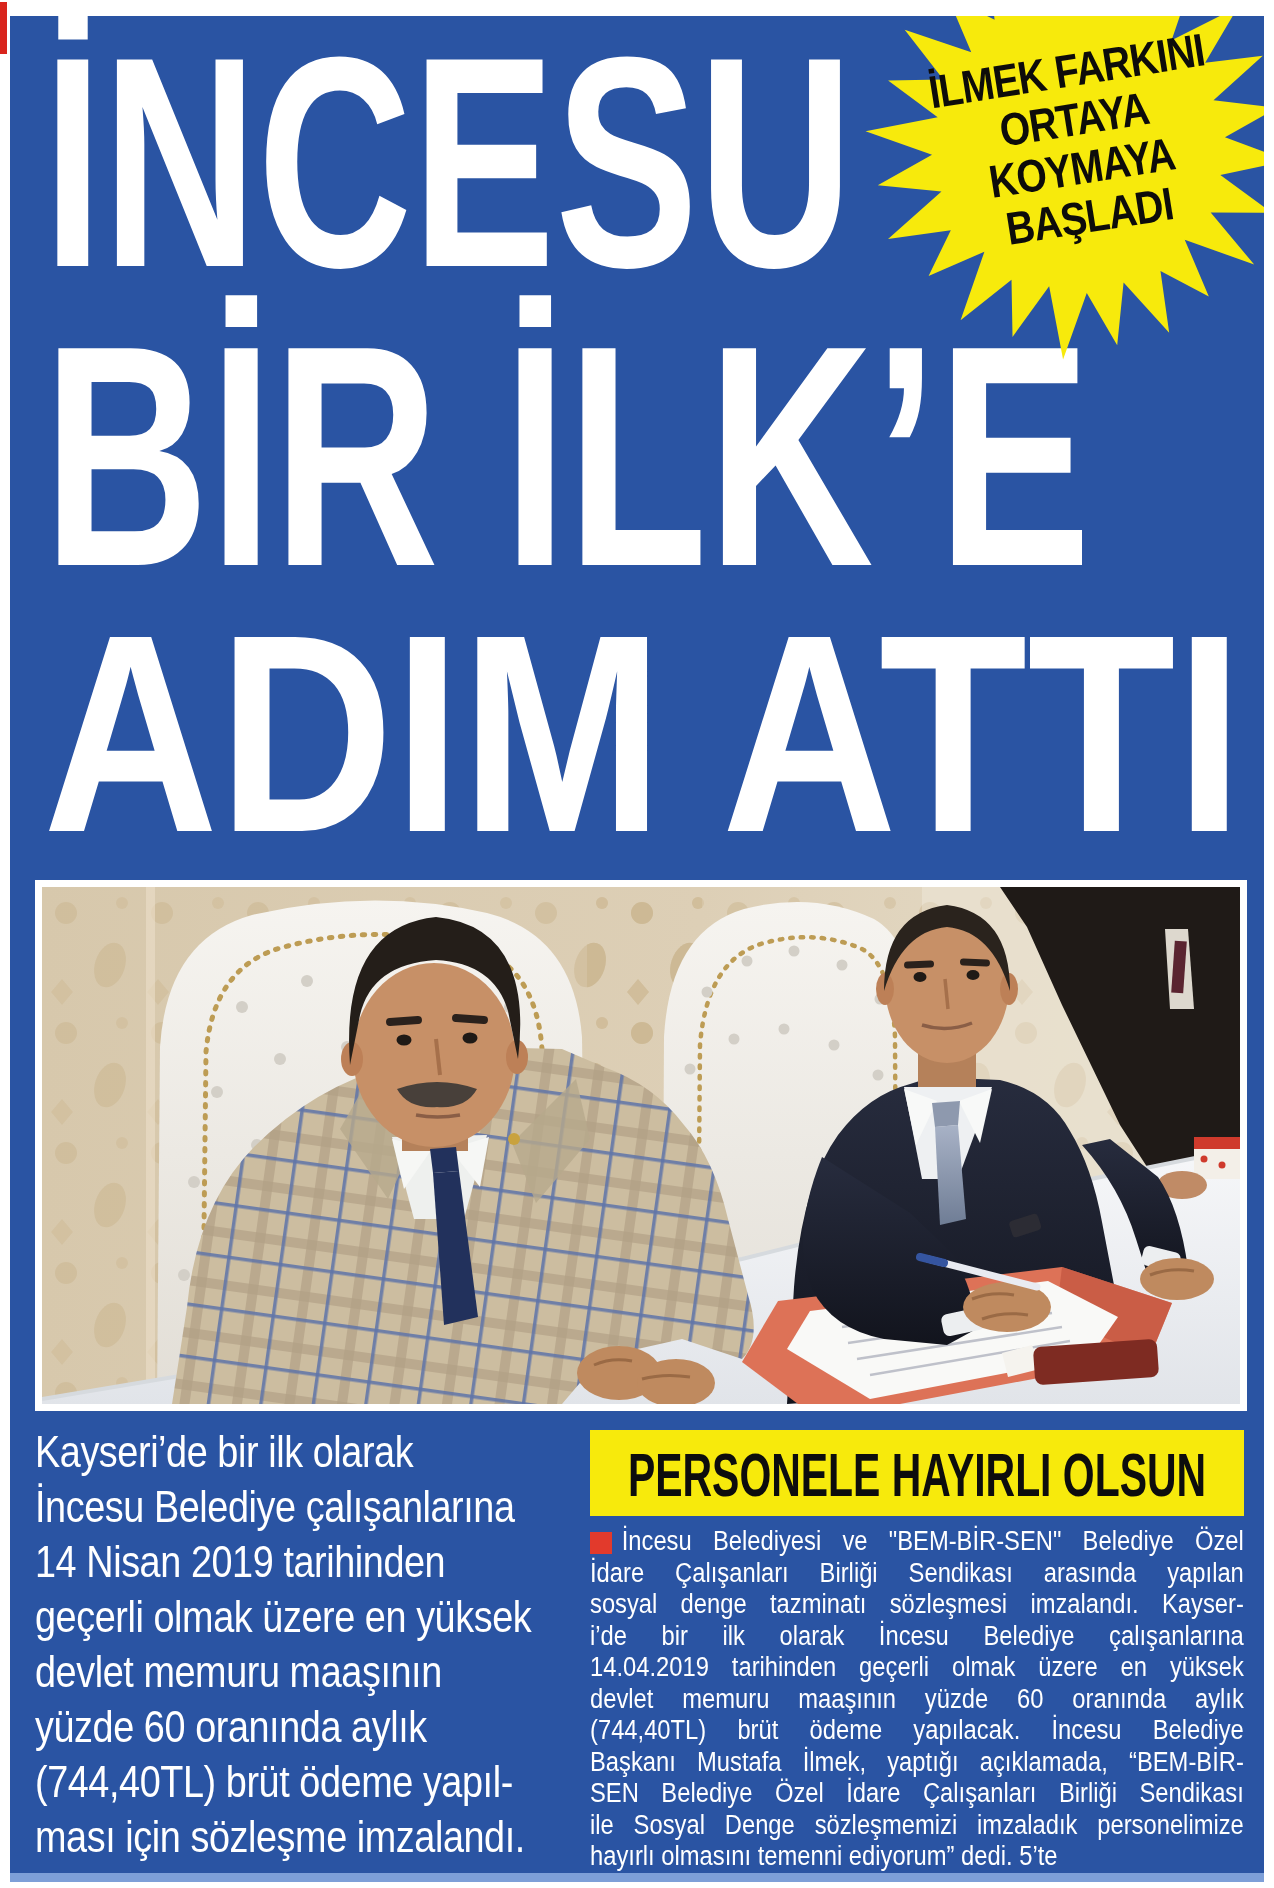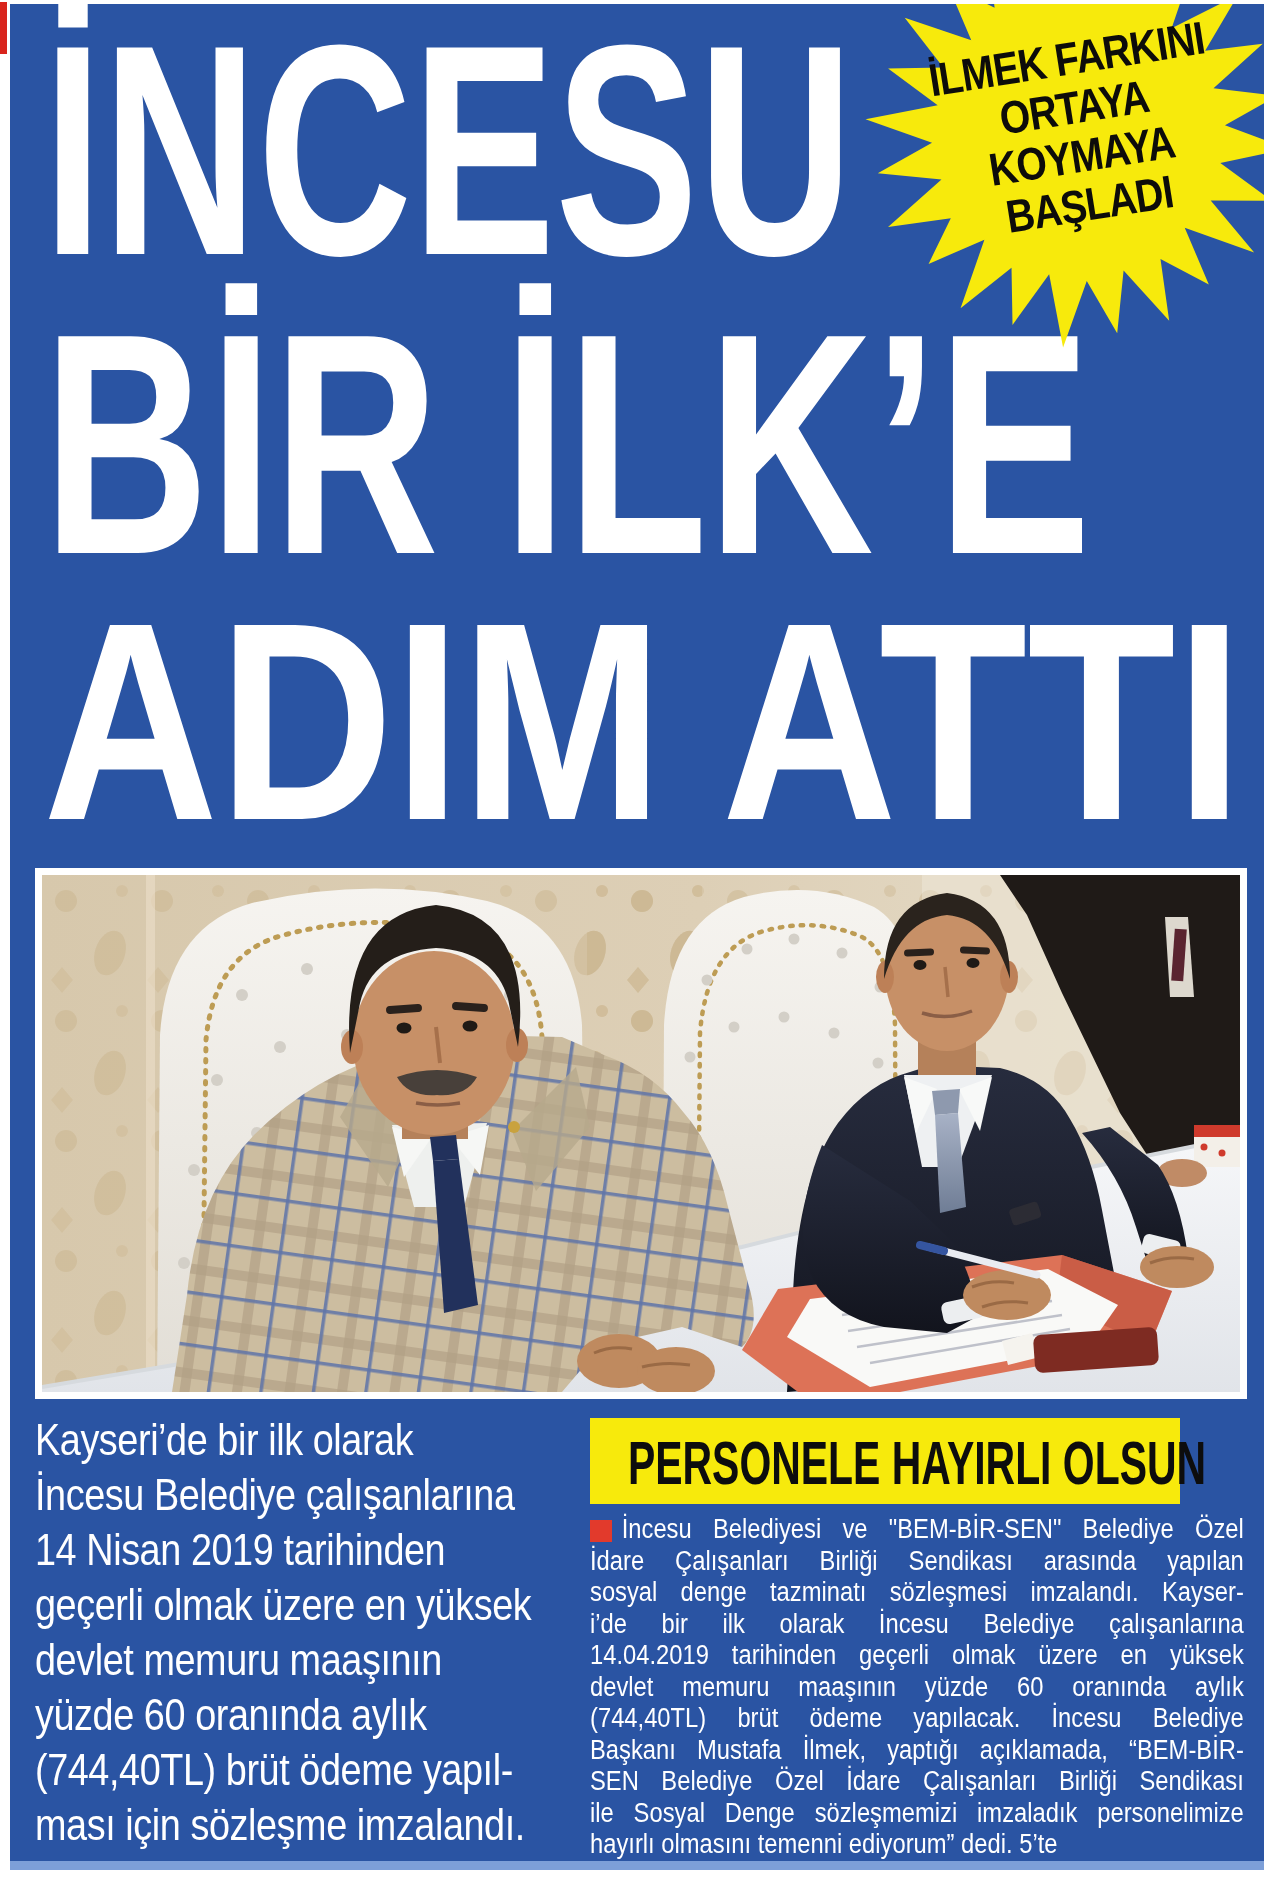--- a/index.html
+++ b/index.html
@@ -2,21 +2,21 @@
 <html><head>
 <meta charset="utf-8">
 <style>
   html,body{margin:0;padding:0;}
   body{
     width:1274px;height:1888px;position:relative;background:#ffffff;
     font-family:"Liberation Sans",sans-serif;overflow:hidden;
   }
   .crop-mark{position:absolute;left:0;top:2px;width:7px;height:52px;background:#d9251d;}
   .panel{
-    position:absolute;left:10px;top:4px;width:1254px;height:1866px;
+    position:absolute;left:10px;top:16px;width:1254px;height:1866px;
     background:#2a54a3;overflow:hidden;
   }
   .bottom-strip{position:absolute;left:0;bottom:0;width:100%;height:9px;background:#7d9fd8;}
   .headline-svg{position:absolute;left:28px;top:0;overflow:visible;}
   .headline-svg text{
     font-family:"Liberation Sans",sans-serif;font-weight:bold;fill:#ffffff;
   }
   .starburst-svg{position:absolute;left:838px;top:-100px;width:460px;height:460px;overflow:visible;}
   .star-text{
     position:absolute;left:893px;top:30px;width:350px;
@@ -29,21 +29,21 @@
     background:#ffffff;padding:7px;
   }
   .photo-frame svg{display:block;}
   .lead-text{
     position:absolute;left:25px;top:1408px;width:680px;
     color:#ffffff;font-size:45px;line-height:55px;font-weight:normal;
     transform:scaleX(0.84);transform-origin:0 0;letter-spacing:-0.5px;
   }
   .lead-text .jline{white-space:nowrap;}
   .section-banner{
-    position:absolute;left:580px;top:1414px;width:590px;height:86px;background:#f7ea0c;
+    position:absolute;left:580px;top:1414px;width:654px;height:86px;background:#f7ea0c;
   }
   .section-banner svg{display:block;overflow:visible;}
   .section-banner text{font-family:"Liberation Sans",sans-serif;font-weight:bold;fill:#0d0d0d;}
   .article-body{
     position:absolute;left:580px;top:1510px;width:743px;
     color:#ffffff;font-size:27px;line-height:31.5px;
     transform:scaleX(0.88);transform-origin:0 0;
   }
   .article-body .jline{text-align:justify;text-align-last:justify;}
   .article-body .jline.last{text-align-last:left;}

